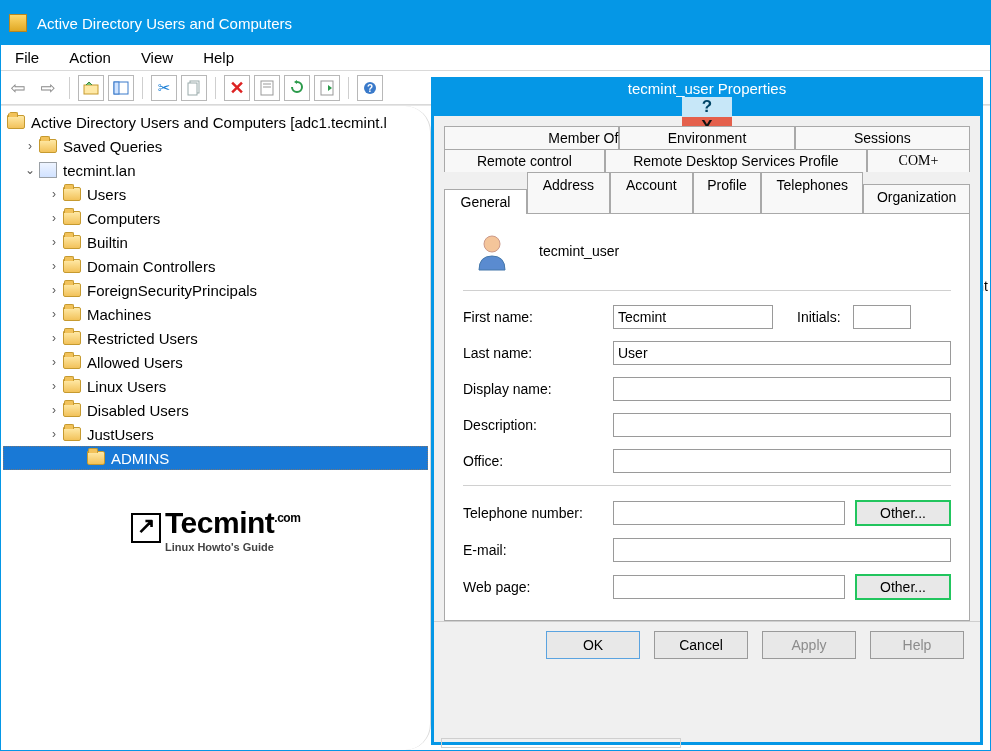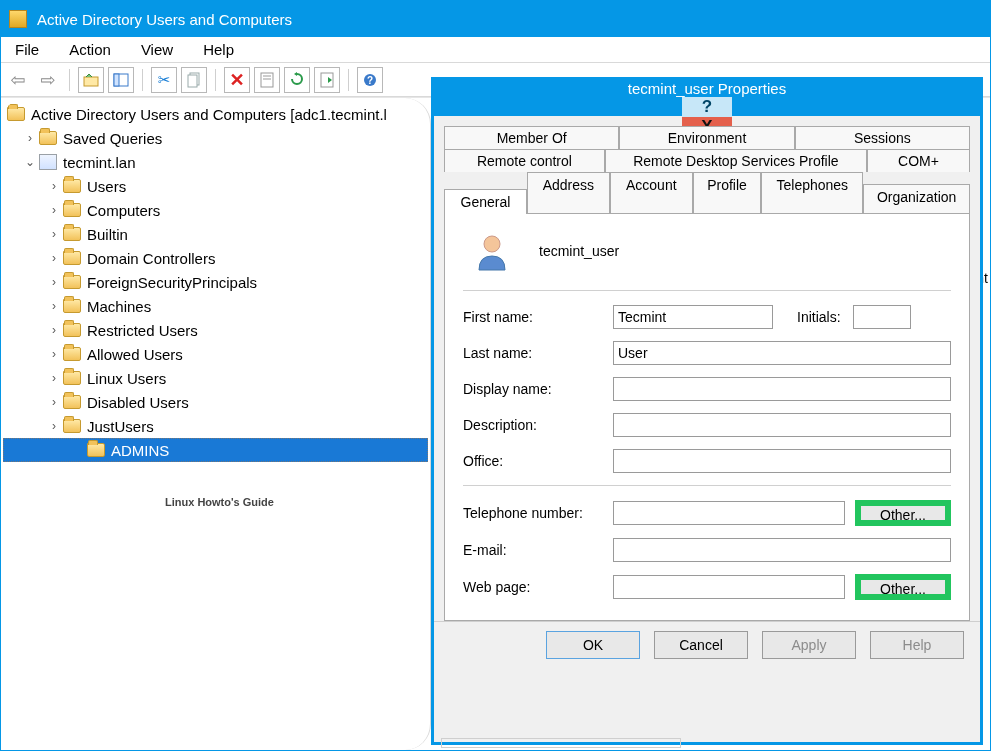--- a/index.html
+++ b/index.html
@@ -1,18 +1,18 @@
 <!DOCTYPE html>
 <html><head>
 <meta charset="utf-8">
 <style>
 * { box-sizing: border-box; font-family: "Segoe UI", Tahoma, sans-serif; }
 body { margin:0; width:991px; height:751px; background:#fff; overflow:hidden; font-size:13px; color:#000;}
 .window { width:991px; height:751px; border:1px solid #0597e6; display:flex; flex-direction:column; position:relative;}
-.titlebar { height:36px; background:#0597e6; color:#fff; display:flex; align-items:center; padding:0 8px; font-size:15px;}
+.titlebar { height:44px; background:#0597e6; color:#fff; display:flex; align-items:center; padding:0 8px; font-size:15px;}
 .titlebar .icon { width:18px; height:18px; background:linear-gradient(#ffd86b,#e0a824); border:1px solid #b8861e; margin-right:10px;}
 .menubar { height:26px; display:flex; align-items:center; padding:2px 8px; gap:18px; border-bottom:1px solid #d9d9d9; font-size:15px;}
 .menubar span { padding:2px 6px; cursor:default;}
 .toolbar { height:34px; display:flex; align-items:center; padding:2px 4px; gap:4px; border-bottom:1px solid #d9d9d9;}
 .tbtn { width:26px; height:26px; border:1px solid transparent; display:flex; align-items:center; justify-content:center; background:#fff; cursor:default;}
 .tbtn.box { border:1px solid #b8b8b8; }
 .sep { width:1px; height:22px; background:#cfcfcf; margin:0 4px;}
 .arrow { font-size:18px; color:#8a8a8a;}
 .content { flex:1; display:flex; position:relative; border-top:1px solid #e6e6e6;}
 .treepane { width:430px; border-right:1px solid #d9d9d9; padding:4px 2px; overflow:hidden; position:relative;border-radius:26px;}
@@ -32,36 +32,36 @@
 
 .dialog { position:absolute; left:430px; top:76px; width:552px; height:668px; border:3px solid #0597e6; background:#f0f0f0; display:flex; flex-direction:column;}
 .dlgtitle { height:36px; background:#0597e6; color:#fff; display:flex; align-items:center; padding:0 12px; font-size:15px;flex-direction:column;}
 .dlgtitle .spacer{flex:1;}
 .dlgbtn { width:50px; height:36px; display:flex; align-items:center; justify-content:center; font-size:17px; font-weight:600;}
 .dlgbtn.help{background:#c7e7f8; color:#046;}
 .dlgbtn.close{background:#e4604c; color:#111;}
 .tabsarea { padding:10px 10px 0 10px;}
 .tabrow { display:flex;}
 .tab { border:1px solid #a9a9a9; border-bottom:none; background:#f8f8f8; font-size:14px; padding:3px 0; text-align:center; cursor:default; position:relative;}
-.tabrow.r1 .tab:nth-child(1){flex:1;} .tabrow.r1 .tab:nth-child(2){flex:1;} .tabrow.r1 .tab:nth-child(3){flex:1;}
-.tabrow.r2 .tab:nth-child(1){flex:1.1;} .tabrow.r2 .tab:nth-child(2){flex:1.8;} .tabrow.r2 .tab:nth-child(3){flex:0.7;}
+.tabrow.r1 .tab:nth-child(1){flex:1;text-align:right;} .tabrow.r1 .tab:nth-child(2){flex:1;} .tabrow.r1 .tab:nth-child(3){flex:1;}
+.tabrow.r2 .tab:nth-child(1){flex:1.1;} .tabrow.r2 .tab:nth-child(2){flex:1.8;} .tabrow.r2 .tab:nth-child(3){flex:0.7;font-family:Liberation Serif, serif;}
 .tabrow.r3 .tab{padding:4px 0;}
 .tabrow.r3 .tab:nth-child(1){flex:0.85;margin-top:17px;} .tabrow.r3 .tab:nth-child(2){flex:0.85;} .tabrow.r3 .tab:nth-child(3){flex:0.85;} .tabrow.r3 .tab:nth-child(4){flex:0.7;} .tabrow.r3 .tab:nth-child(5){flex:1.05;} .tabrow.r3 .tab:nth-child(6){flex:1.1;margin-top:12px;}
 .tab.active{background:#fff; z-index:2; padding-bottom:5px; margin-bottom:-1px;}
 .tabbody { border:1px solid #a9a9a9; background:#fff; height:408px; padding:12px 18px 8px 18px;}
 .userrow { display:flex; align-items:center; gap:26px; padding:4px 0 14px 8px;}
 .usericon{width:42px;height:42px;}
 .hr{height:1px;background:#d0d0d0;margin:4px 0 14px 0;}
 .field { display:flex; align-items:center; margin-bottom:12px;}
 .field label{width:150px;font-size:14px;}
 .field input{height:24px;border:1px solid #9a9a9a;font-size:14px;padding:0 4px;background:#fff;}
 .field .wide{flex:1;}
 .field .initlbl{width:56px;margin-left:24px;font-size:14px;}
 .field .init{width:58px;}
-.otherbtn{width:96px;height:26px;background:#e8e8e8;border:6px solid #22c55e;margin-left:10px;font-size:14px;}
+.otherbtn{width:96px;height:26px;background:#e8e8e8;border:2px solid #22c55e;margin-left:10px;font-size:14px;}
 .sel{background:#1979d6;color:#fff;}
 .dlgfooter{height:46px;border-top:1px solid #cfcfcf;display:flex;align-items:center;justify-content:flex-end;gap:14px;padding:0 16px;}
 .fbtn{width:94px;height:28px;border:1px solid #9a9a9a;background:#e8e8e8;font-size:14px;}
 .fbtn.primary{outline:1px solid #5aa3e0; outline-offset:-1px;}
 .fbtn.disabled{color:#8c8c8c;}
 .edge-text{position:absolute;right:2px;top:172px;font-size:14px;}
 .bottombar{position:absolute;left:440px;bottom:2px;width:240px;height:10px;border:1px solid #cfcfcf;}
 svg{display:block;}
 </style>
 </head>
@@ -214,20 +214,21 @@
             <span class="fld"></span>
             <span>JustUsers</span>
           </div>
           <div class="treerow indent3 sel">
             <span class="exp"></span>
             <span class="fld"></span>
             <span>ADMINS</span>
           </div>
         </div>
       <div class="logo">
+        <div class="big"><span>Tecmint</span><span style="font-size:12px;vertical-align:super;">.com</span></div>
         <div class="sub">Linux Howto's Guide</div>
       </div>
     </div>
     <div class="rightcol"></div>
     <div class="edge-text">int</div>
   </div>
 
   <div class="dialog">
     <div class="dlgtitle">
       <span>tecmint_user Properties</span>

